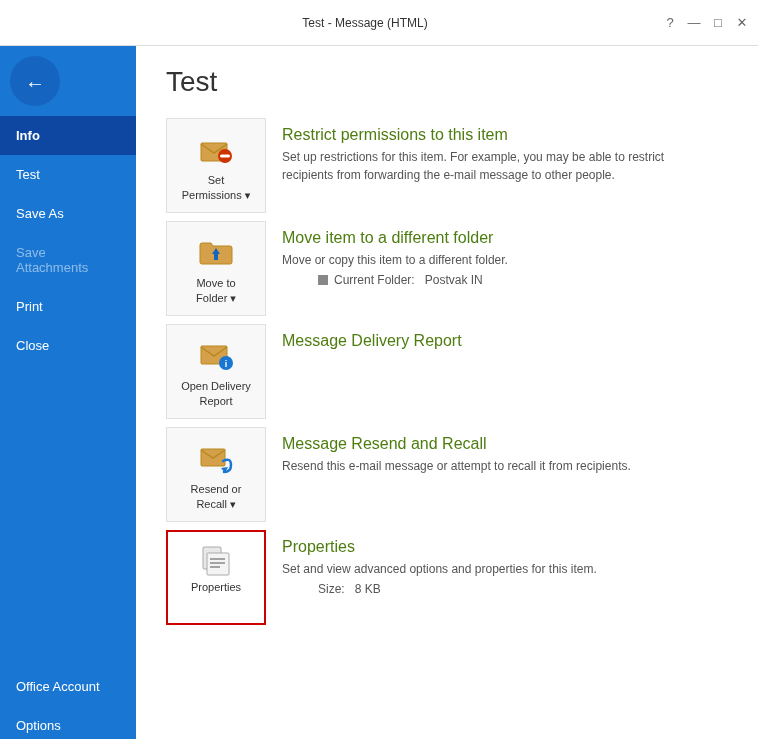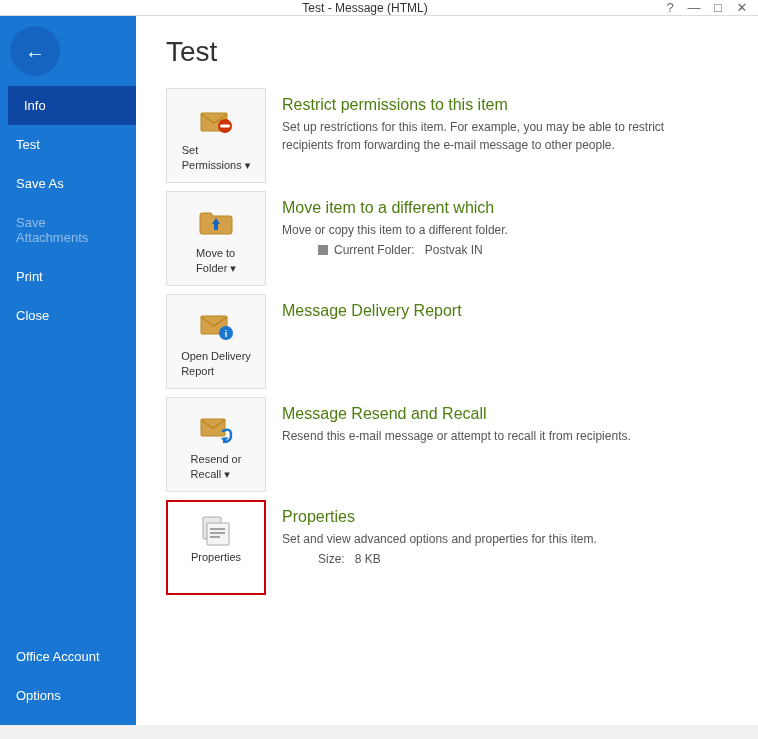--- a/index.html
+++ b/index.html
@@ -1,21 +1,21 @@
 <!DOCTYPE html>
 <html><head>
   <meta charset="utf-8">
   <style>
     * { margin: 0; padding: 0; box-sizing: border-box; }
     body { font-family: 'Segoe UI', Arial, sans-serif; background: #f0f0f0; width: 758px; height: 739px; overflow: hidden; position: relative; }
 
     
     .titlebar {
       background: #fff;
-      height: 16px;
+      height: 46px;
       display: flex;
       align-items: center;
       justify-content: space-between;
       padding: 0 8px;
       border-bottom: 1px solid #ddd;
     }
     .titlebar-title {
       flex: 1;
       text-align: center;
       font-size: 12px;
@@ -64,22 +64,21 @@
       font-size: 20px;
     }
     .sidebar-item {
       padding: 12px 16px;
       color: #fff;
       font-size: 13px;
       cursor: pointer;
     }
     .sidebar-item.active {
       background: #0d47a1;
-      font-weight: 400;
-      margin-left: 8px;
+      font-weight: 700;
     }
     .sidebar-item.disabled {
       color: rgba(255,255,255,0.5);
       cursor: default;
     }
     .sidebar-bottom {
       margin-top: auto;
       padding-bottom: 10px;
     }
 
@@ -125,21 +124,21 @@
       height: 40px;
       display: flex;
       align-items: center;
       justify-content: center;
       position: relative;
     }
 
     .icon-btn-label {
       font-size: 11px;
       color: #333;
-      text-align: left;
+      text-align: center;
       line-height: 1.3;
     }
 
     .action-text {
       padding: 8px 16px;
       flex: 1;
     }
     .action-title {
       font-size: 16px;
       color: #4d7c0f;
@@ -263,21 +262,21 @@
           <svg width="38" height="38" viewBox="0 0 38 38">
 
             <path d="M3 12 Q3 10 5 10 L14 10 L16 13 L33 13 Q35 13 35 15 L35 29 Q35 31 33 31 L5 31 Q3 31 3 29 Z" fill="#d4a04a" stroke="#b8881e" stroke-width="1"></path>
 
             <polygon points="19,15 23,21 21,21 21,27 17,27 17,21 15,21" fill="#1565c0"></polygon>
           </svg>
         </div>
         <div class="icon-btn-label">Move to<br>Folder ▾</div>
       </div>
       <div class="action-text">
-        <div class="action-title">Move item to a different which</div>
+        <div class="action-title">Move item to a different folder</div>
         <div class="action-desc">Move or copy this item to a different folder.</div>
         <div class="action-detail">
           <div class="detail-square"></div>
           <span>Current Folder:&nbsp;&nbsp; Postvak IN</span>
         </div>
       </div>
     </div>
 
     <div class="action-item">
       <div class="icon-btn">

